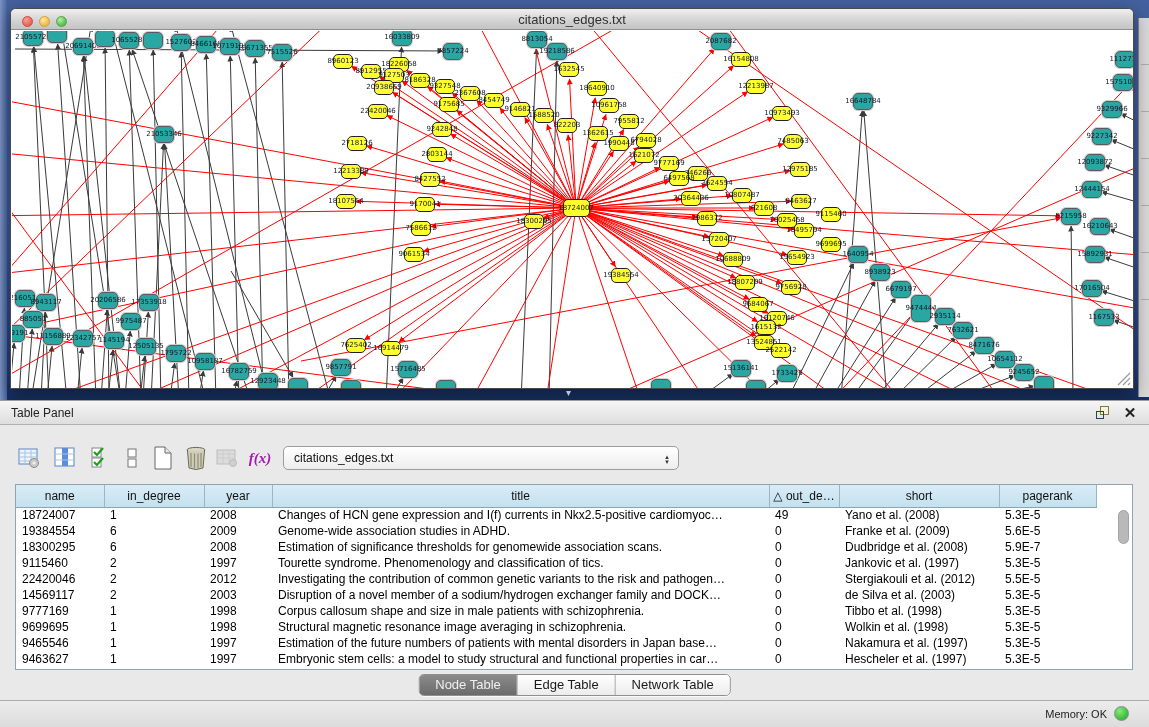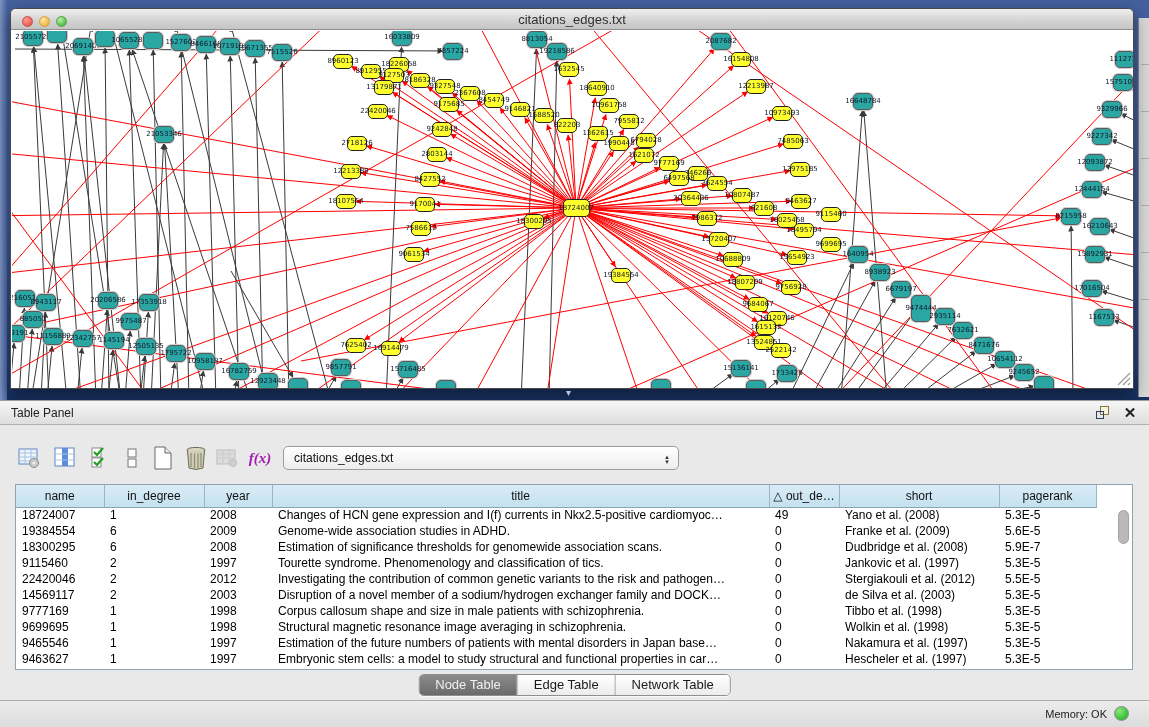--- a/index.html
+++ b/index.html
@@ -357,21 +357,21 @@
           <div class="gnode t" style="left: 109px; top: 281.5px; width: 20px; height: 17px;">9975487</div>
           <div class="gnode t" style="left: 92px; top: 300.5px; width: 20px; height: 17px;">1145194</div>
           <div class="gnode t" style="left: 124px; top: 306.5px; width: 20px; height: 17px;">12505135</div>
           <div class="gnode t" style="left: 154px; top: 313.5px; width: 20px; height: 17px;">1795722</div>
           <div class="gnode y" style="left: 550.5px; top: 168px; width: 27px; height: 18px;">18724007</div>
           <div class="gnode y" style="left: 512px; top: 182.5px; width: 20px; height: 15px;">18300295</div>
           <div class="gnode y" style="left: 321px; top: 22.5px; width: 20px; height: 15px;">8960123</div>
           <div class="gnode y" style="left: 349px; top: 32.5px; width: 20px; height: 15px;">8912955</div>
           <div class="gnode y" style="left: 377px; top: 25.5px; width: 20px; height: 15px;">18226058</div>
           <div class="gnode y" style="left: 372px; top: 36.5px; width: 20px; height: 15px;">9127503</div>
-          <div class="gnode y" style="left: 362px; top: 48.5px; width: 20px; height: 15px;">13179871</div>
+          <div class="gnode y" style="left: 362px; top: 48.5px; width: 20px; height: 15px;">20938659</div>
           <div class="gnode y" style="left: 398px; top: 41.5px; width: 20px; height: 15px;">8186328</div>
           <div class="gnode y" style="left: 423px; top: 47.5px; width: 20px; height: 15px;">9327548</div>
           <div class="gnode y" style="left: 448px; top: 54.5px; width: 20px; height: 15px;">2367608</div>
           <div class="gnode y" style="left: 427px; top: 65.5px; width: 20px; height: 15px;">9175685</div>
           <div class="gnode y" style="left: 472px; top: 61.5px; width: 20px; height: 15px;">8454749</div>
           <div class="gnode y" style="left: 498px; top: 70.5px; width: 20px; height: 15px;">9146821</div>
           <div class="gnode y" style="left: 522px; top: 76.5px; width: 20px; height: 15px;">1588520</div>
           <div class="gnode y" style="left: 545px; top: 86.5px; width: 20px; height: 15px;">822203</div>
           <div class="gnode y" style="left: 547px; top: 30.5px; width: 20px; height: 15px;">1632545</div>
           <div class="gnode y" style="left: 356px; top: 72.5px; width: 20px; height: 15px;">22420046</div>
@@ -394,21 +394,21 @@
           <div class="gnode y" style="left: 647px; top: 124.5px; width: 20px; height: 15px;">9777169</div>
           <div class="gnode y" style="left: 676px; top: 134.5px; width: 20px; height: 15px;">746266</div>
           <div class="gnode y" style="left: 657px; top: 139.5px; width: 20px; height: 15px;">6497568</div>
           <div class="gnode y" style="left: 695px; top: 144.5px; width: 20px; height: 15px;">3624554</div>
           <div class="gnode y" style="left: 720px; top: 156.5px; width: 20px; height: 15px;">10807487</div>
           <div class="gnode y" style="left: 669px; top: 159.5px; width: 20px; height: 15px;">20364436</div>
           <div class="gnode y" style="left: 742px; top: 169.5px; width: 20px; height: 15px;">621608</div>
           <div class="gnode y" style="left: 779px; top: 162.5px; width: 20px; height: 15px;">9463627</div>
           <div class="gnode y" style="left: 778px; top: 130.5px; width: 20px; height: 15px;">12975185</div>
           <div class="gnode y" style="left: 760px; top: 74.5px; width: 20px; height: 15px;">10973493</div>
-          <div class="gnode y" style="left: 771px; top: 102.5px; width: 20px; height: 15px;">7485063</div>
+          <div class="gnode y" style="left: 771px; top: 102.5px; width: 20px; height: 15px; border-radius: 7px;">7485063</div>
           <div class="gnode y" style="left: 719px; top: 20.5px; width: 20px; height: 15px;">16154808</div>
           <div class="gnode y" style="left: 734px; top: 47.5px; width: 20px; height: 15px;">12213987</div>
           <div class="gnode y" style="left: 809px; top: 175.5px; width: 20px; height: 15px;">9115460</div>
           <div class="gnode y" style="left: 685px; top: 179.5px; width: 20px; height: 15px;">7986372</div>
           <div class="gnode y" style="left: 765px; top: 181.5px; width: 20px; height: 15px;">10025458</div>
           <div class="gnode y" style="left: 782px; top: 191.5px; width: 20px; height: 15px;">18495794</div>
           <div class="gnode y" style="left: 809px; top: 205.5px; width: 20px; height: 15px;">9699695</div>
           <div class="gnode y" style="left: 697px; top: 200.5px; width: 20px; height: 15px;">15720407</div>
           <div class="gnode y" style="left: 711px; top: 220.5px; width: 20px; height: 15px;">10688809</div>
           <div class="gnode y" style="left: 775px; top: 218.5px; width: 20px; height: 15px;">19654923</div>

